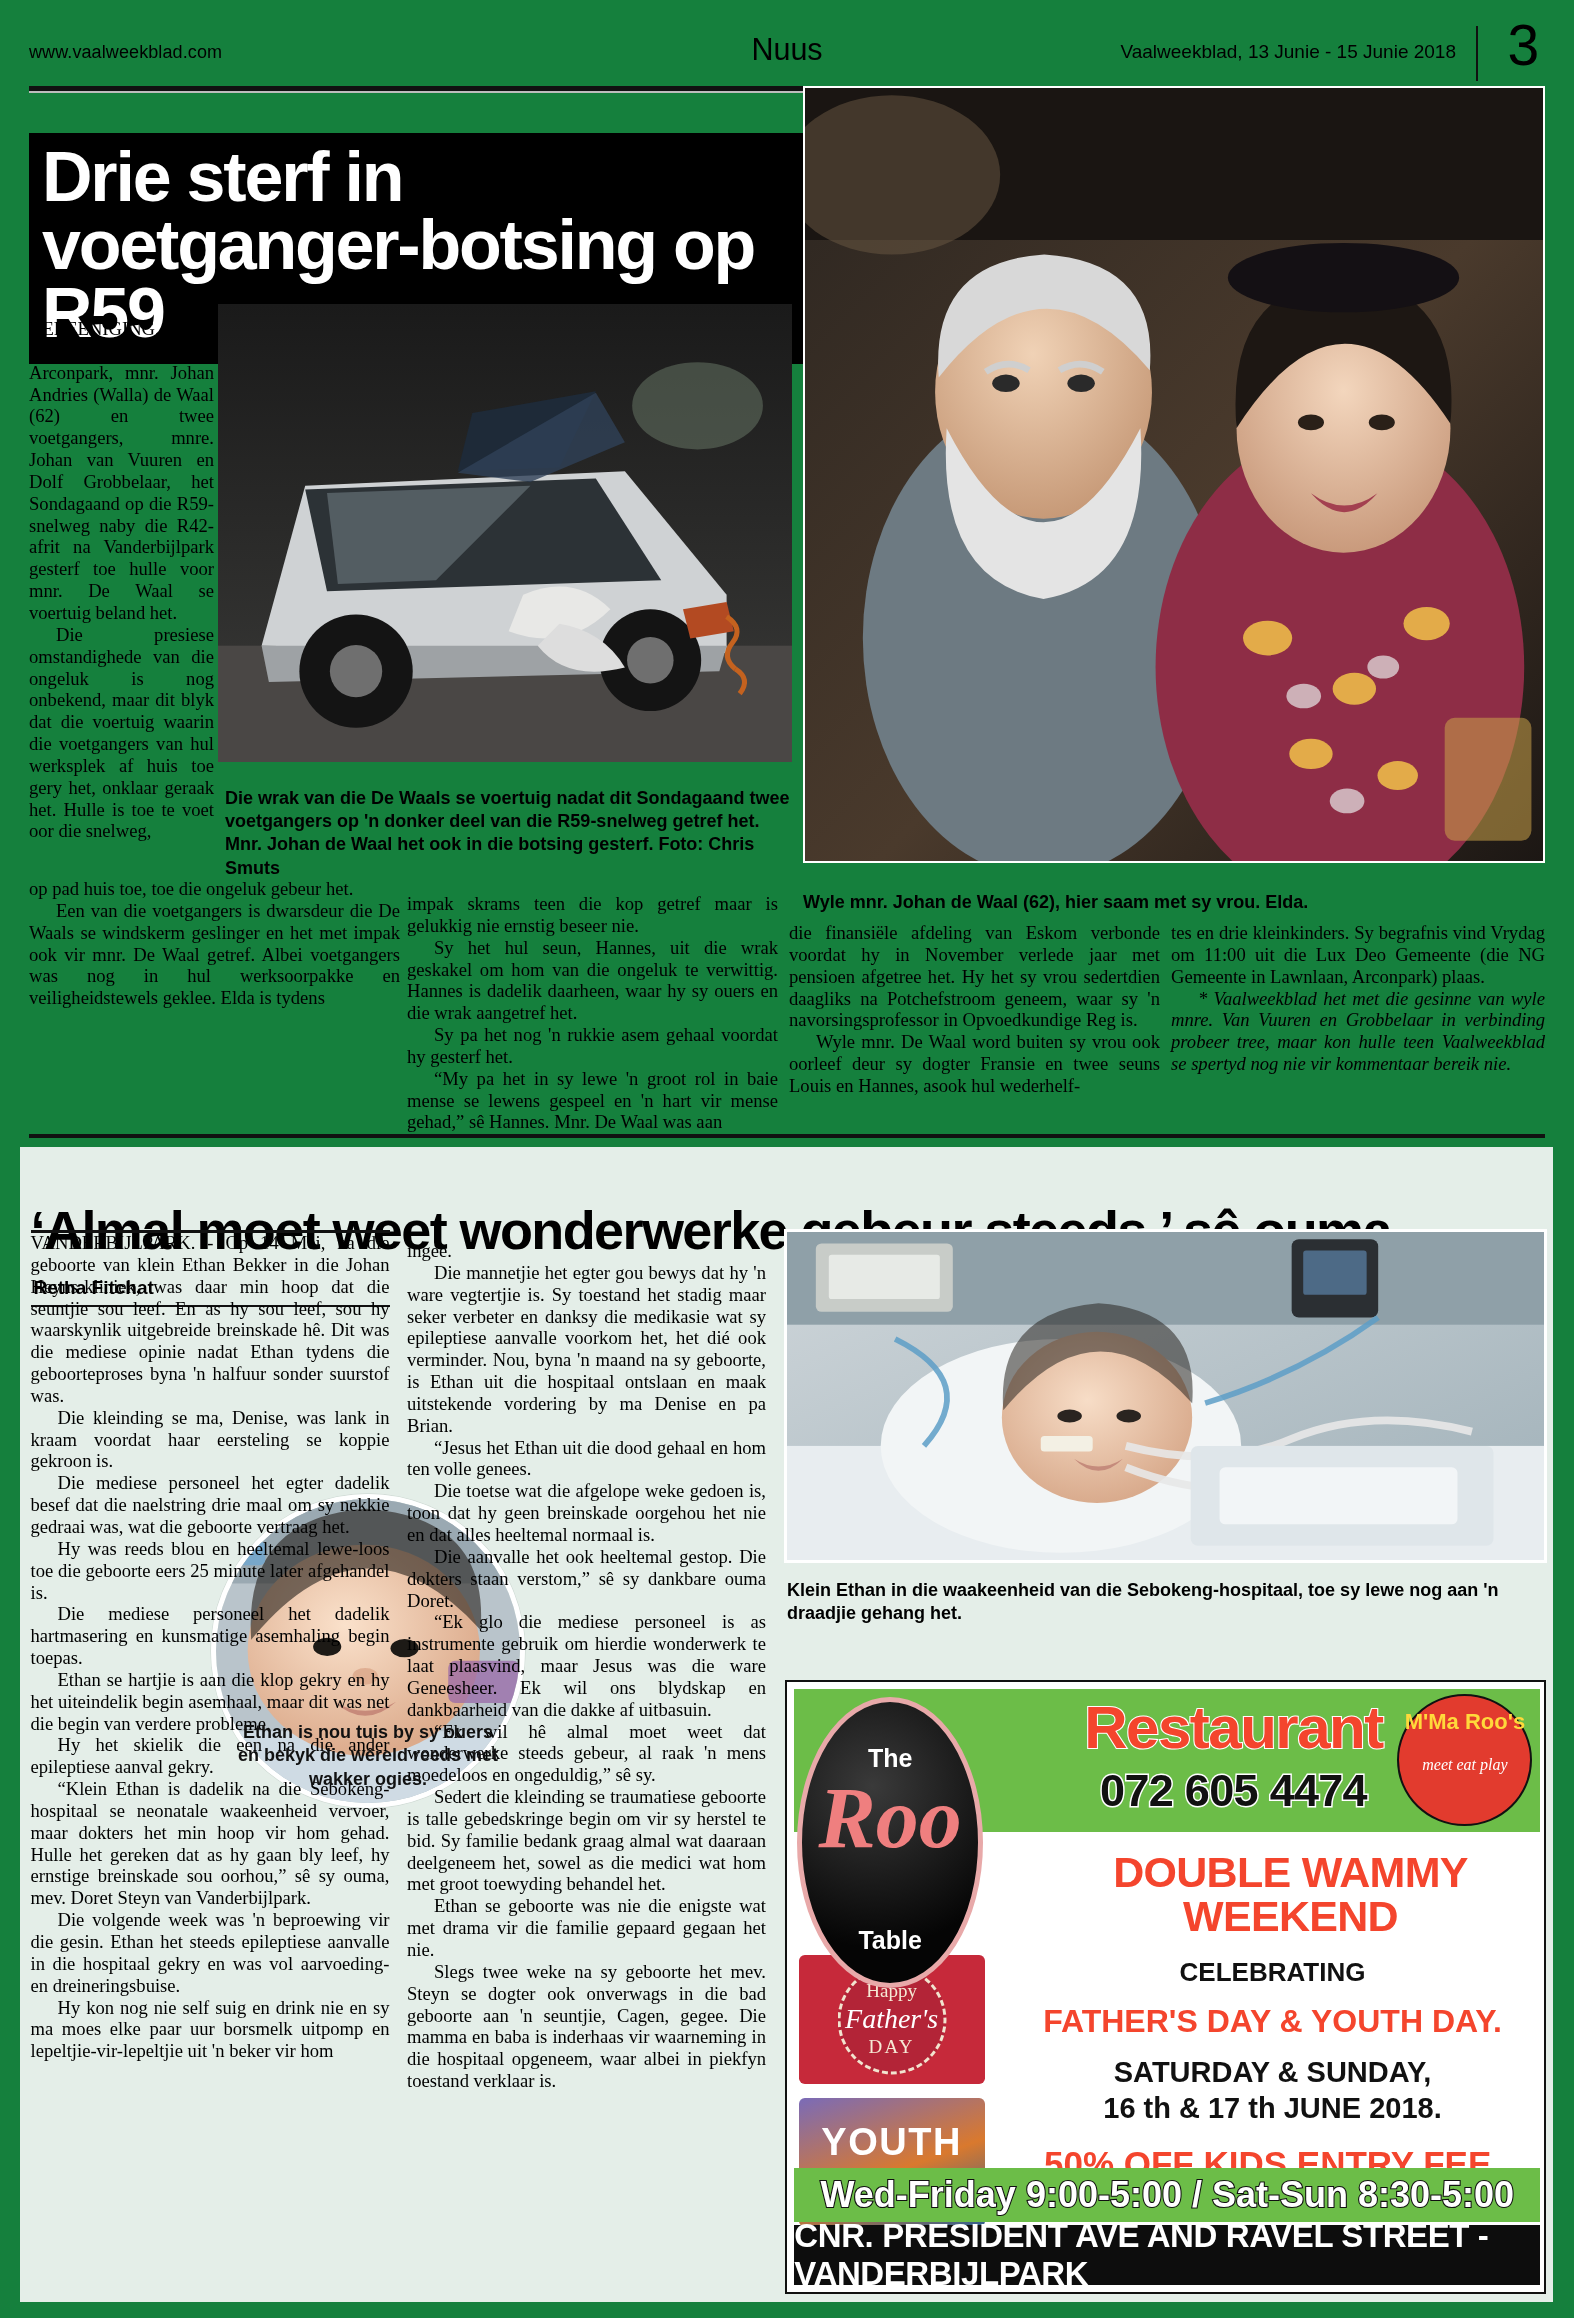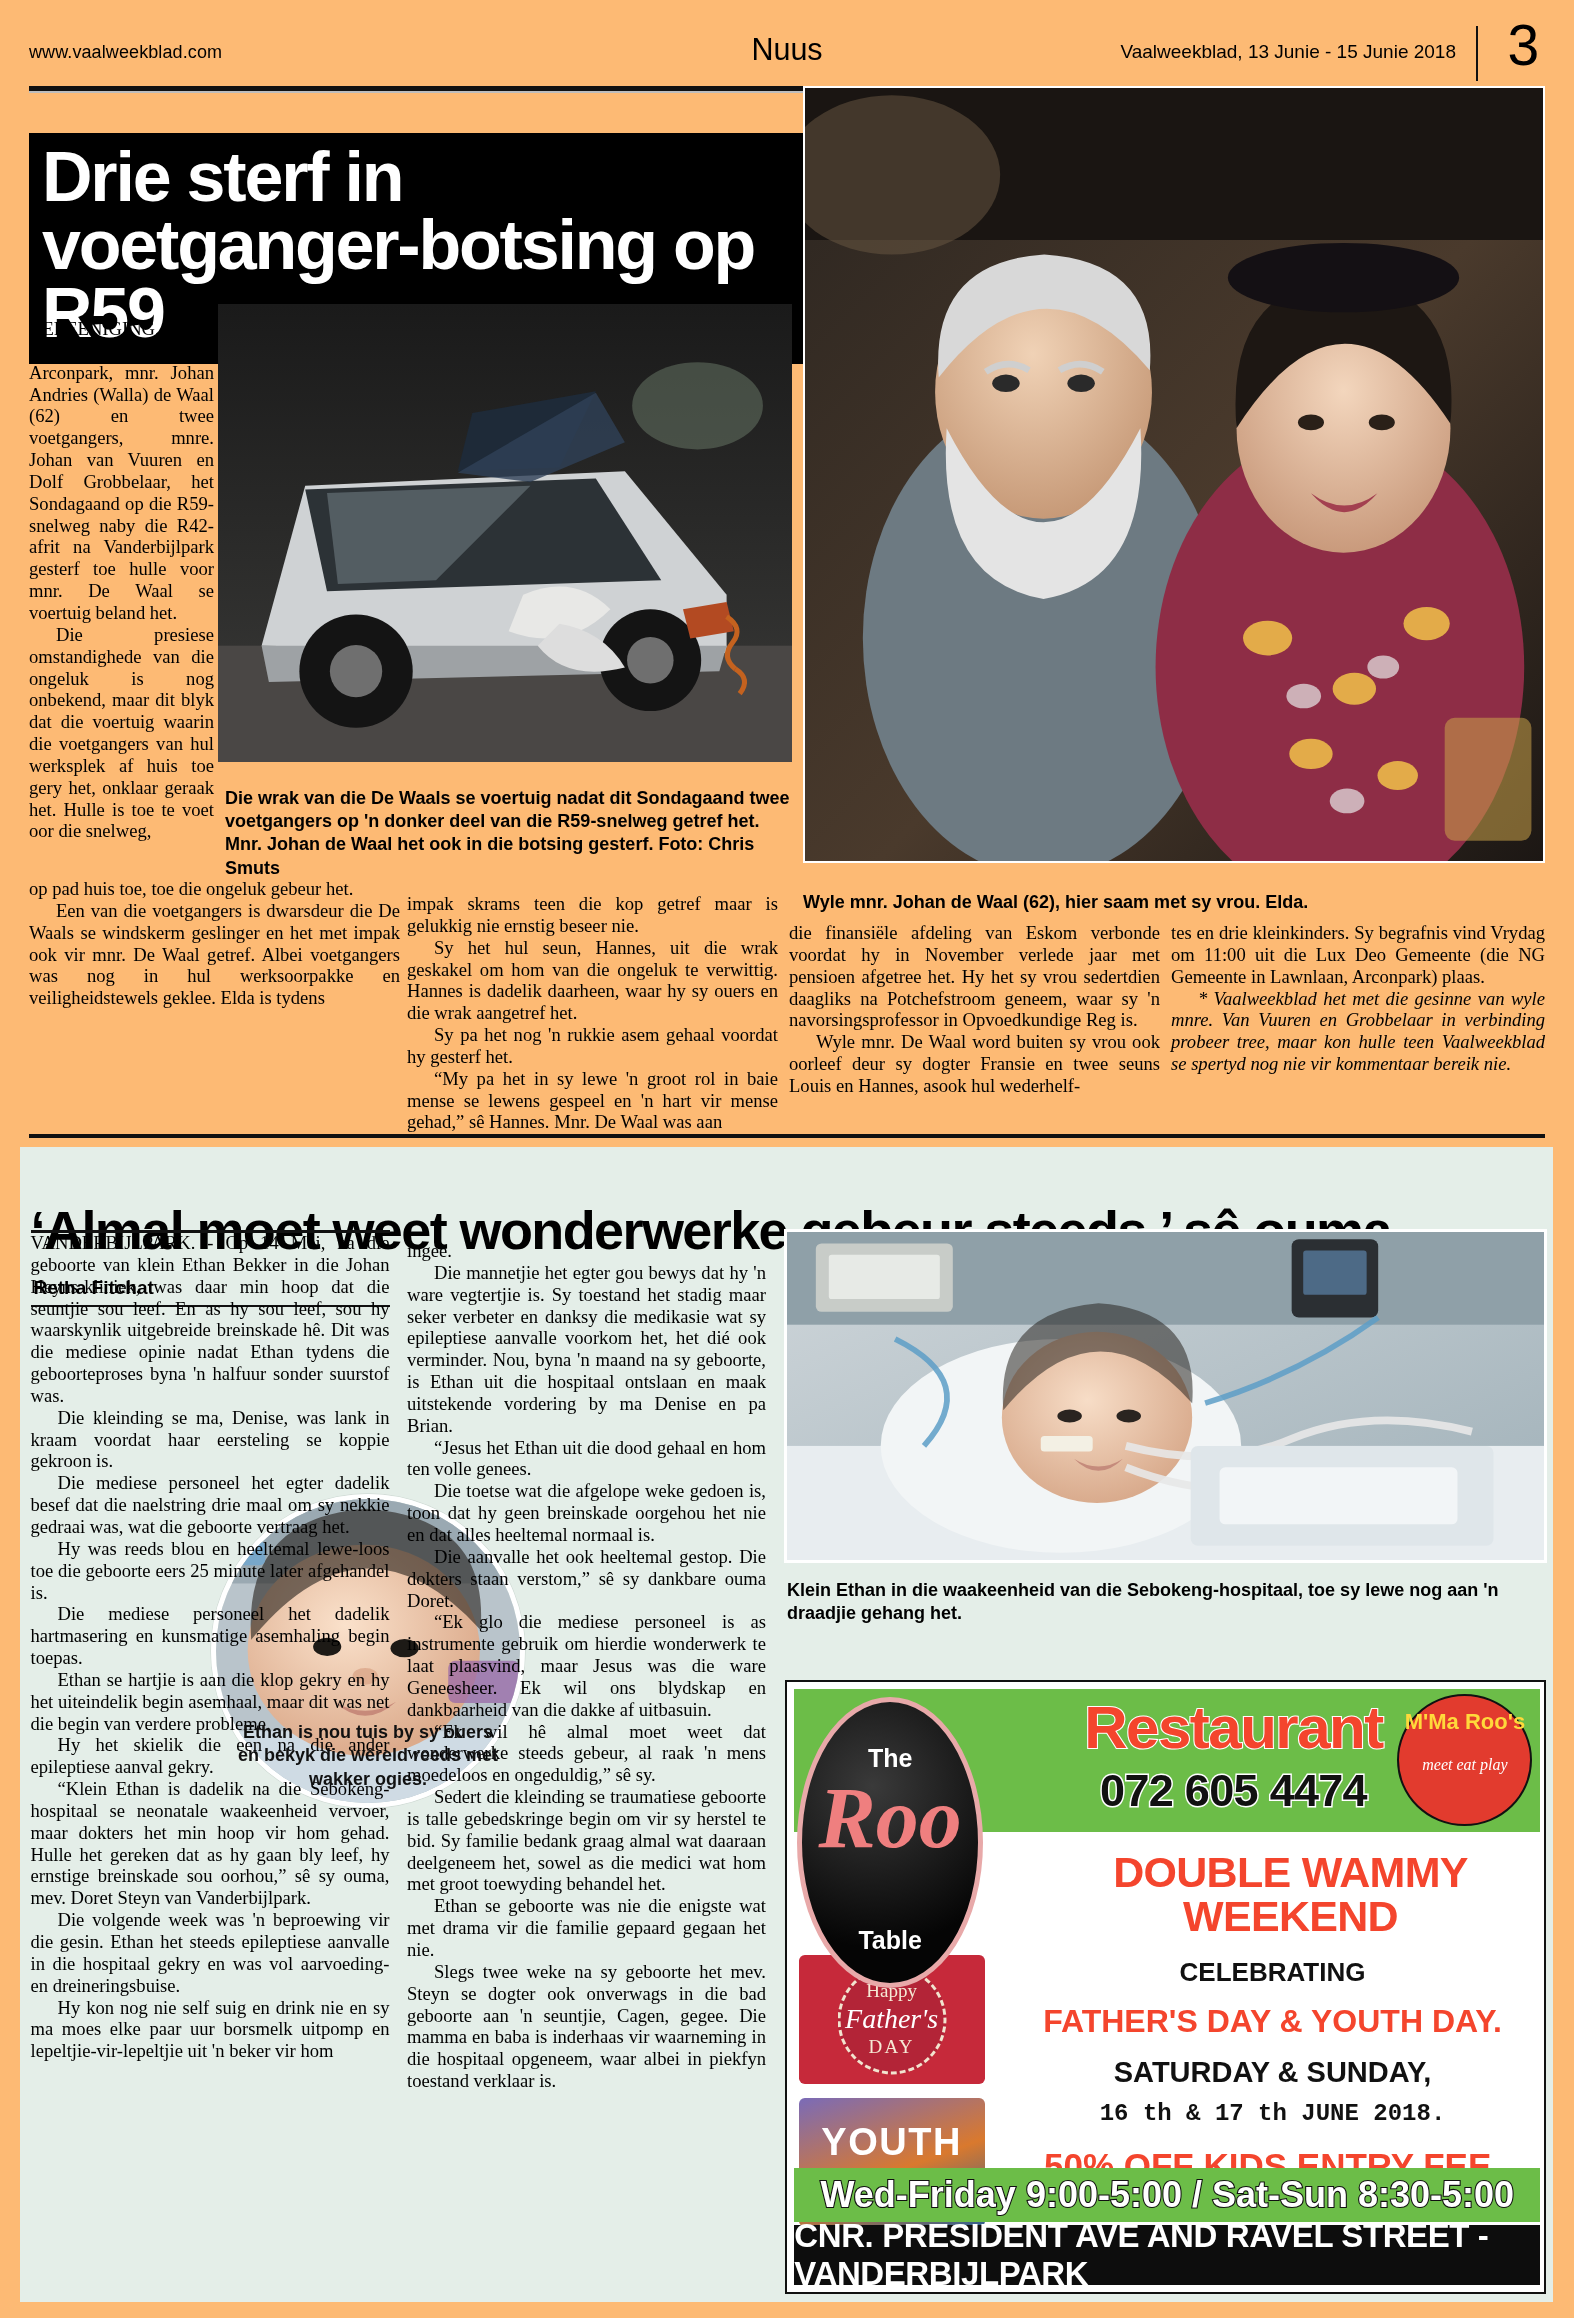--- a/index.html
+++ b/index.html
@@ -1,17 +1,17 @@
 <!DOCTYPE html>
 <html style="font-size:11.6px"><head>
 <meta charset="utf-8">
 <style>
   html,body{margin:0;padding:0;background:#ffffff;}
   body{width:1574px;height:2319px;font-family:"Liberation Serif",serif;color:#000;position:relative;overflow:hidden;}
-  .page{position:absolute;inset:0;background:#fdba74;}
+  .page{position:absolute;inset:0;background:#15803d;}
 
   
   .masthead{position:absolute;left:29px;top:29px;width:1516px;height:52px;}
   .mh-url{position:absolute;left:0;top:13px;font-family:"Liberation Sans",sans-serif;font-size:18px;letter-spacing:0.1px;}
   .mh-section{position:absolute;left:50%;top:2.9px;transform:translateX(-50%);font-family:"Liberation Sans",sans-serif;font-size:30.5px;font-weight:400;}
   .mh-date{position:absolute;right:89px;top:11.6px;font-family:"Liberation Sans",sans-serif;font-size:19px;}
   .mh-divider{position:absolute;right:67px;top:-2.9px;width:2.2px;height:55px;background:#111;}
   .mh-pageno{position:absolute;right:5.8px;top:-11.6px;font-family:"Liberation Sans",sans-serif;font-size:57px;font-weight:400;line-height:1;}
   .mh-rule{position:absolute;left:0;top:57px;width:1516px;height:5.1px;background:#111;}
   .mh-rule:after{content:"";position:absolute;left:0;top:5.1px;width:100%;height:2.2px;background:#bdbdbd;}
@@ -109,21 +109,21 @@
   .ad-ys{position:absolute;left:11.6px;top:416px;width:186px;height:129px;border-radius:5.8px;overflow:hidden;
       background:linear-gradient(160deg,#7a6bb8,#d9792e 55%,#2f5f8f);}
   .ad-ys .y1{position:absolute;left:0;right:0;top:23px;text-align:center;color:#fff;
       font-family:"Liberation Sans",sans-serif;font-weight:700;font-size:38px;letter-spacing:1.5px;}
   .ad-ys .y2{position:absolute;left:0;right:0;top:65px;text-align:center;color:#79bde0;
       font-family:"Liberation Sans",sans-serif;font-weight:700;font-size:36px;letter-spacing:1.5px;}
   .ad-ct{position:absolute;left:218px;top:275px;width:535px;text-align:center;}
   .ad-ct .c1{color:#111;font-family:"Liberation Sans",sans-serif;font-weight:700;font-size:26px;}
   .ad-ct .c2{color:#f4452d;font-family:"Liberation Sans",sans-serif;font-weight:700;font-size:32px;margin-top:14.5px;}
   .ad-ct .c3{color:#111;font-family:"Liberation Sans",sans-serif;font-weight:700;font-size:29px;margin-top:16px;}
-  .ad-ct .c4{color:#111;font-family:Liberation Mono, monospace;font-weight:700;font-size:24px;margin-top:11px;}
+  .ad-ct .c4{color:#111;font-family:Liberation Sans, sans-serif;font-weight:700;font-size:29px;margin-top:3px;}
   .ad-ct .c5{color:#f4452d;font-family:"Liberation Sans",sans-serif;font-weight:700;font-size:35px;margin-top:19px;}
   .ad-hours{position:absolute;left:7.3px;bottom:70px;width:746px;height:54px;background:#6cbd48;
       display:flex;align-items:center;justify-content:center;color:#fff;
       font-family:"Liberation Sans",sans-serif;font-weight:700;font-size:36px;
       -webkit-text-stroke:2.2px #111;paint-order:stroke fill;}
   .ad-addr{position:absolute;left:7.3px;bottom:7.3px;width:746px;height:60px;background:#0d0d0d;
       display:flex;align-items:center;justify-content:center;color:#fff;
       font-family:"Liberation Sans",sans-serif;font-weight:700;font-size:33px;letter-spacing:-0.4px;}
 </style>
 </head>

